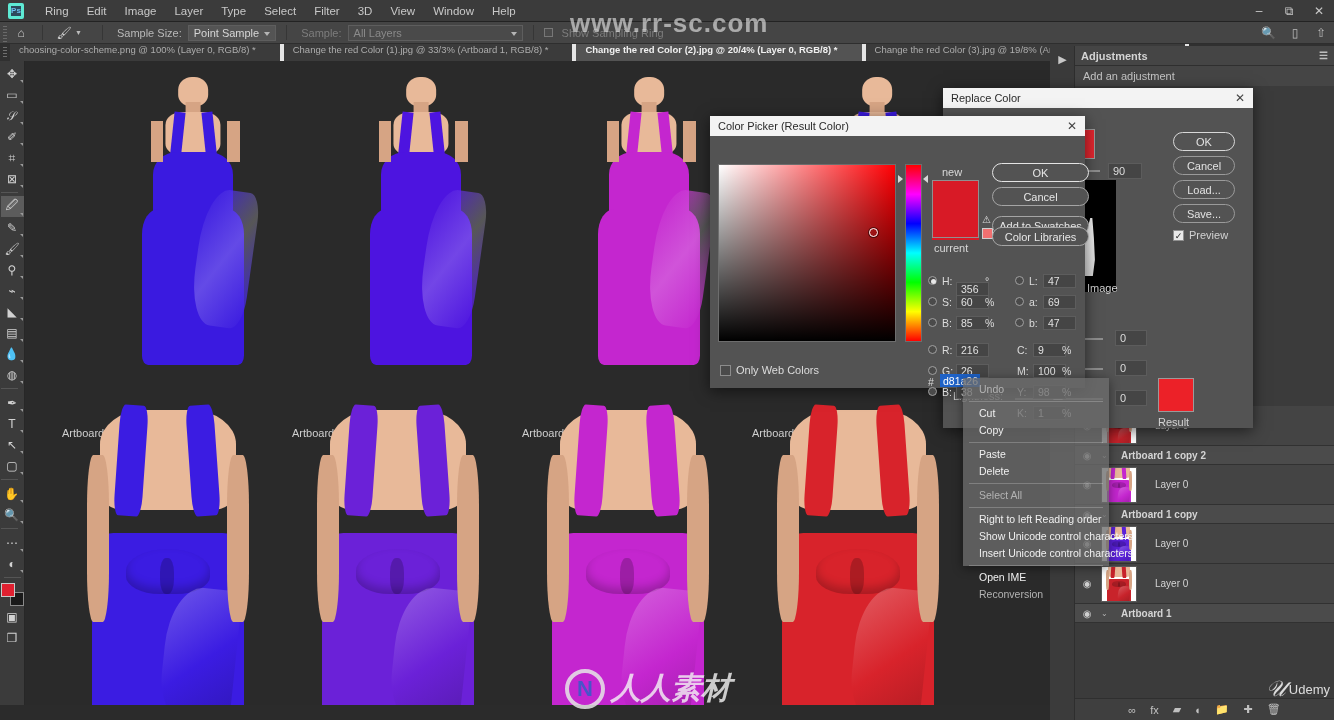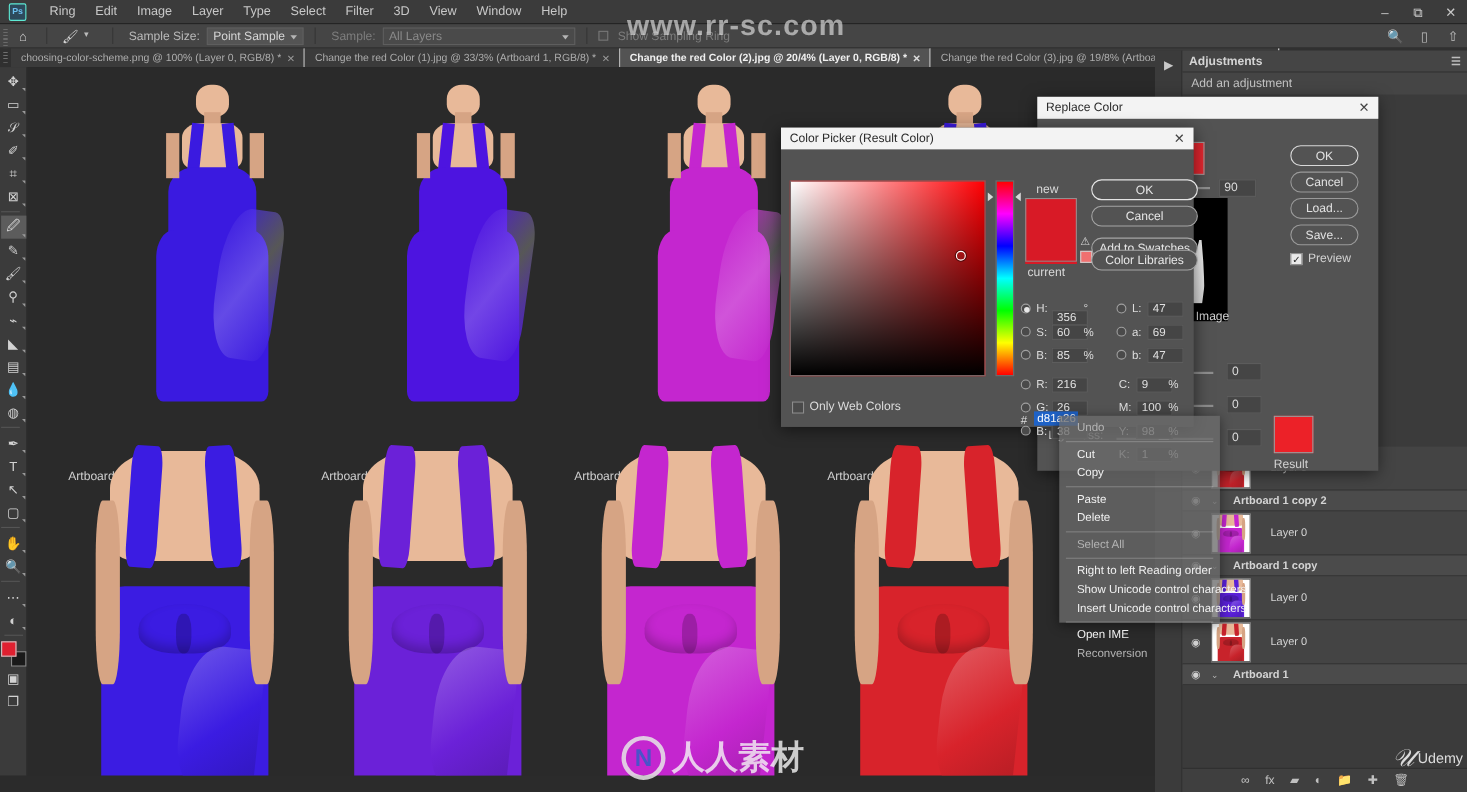--- a/index.html
+++ b/index.html
@@ -14,21 +14,21 @@
   .app { position:absolute; inset:0; }
 
   
   .menubar{
     position:absolute; top:0; left:0; width:1334px; height:22px;
     background:#3b3b3b; display:flex; align-items:center;
     border-bottom:1px solid #232323;
   }
   .ps-logo{
     width:16px;height:16px;margin-left:8px;margin-right:12px;
-    background:#2d4a5c; border:1px solid #5eead4; border-radius:2px;
+    background:#2d4a5c; border:3px solid #5eead4; border-radius:2px;
     color:#6cc0f0; font-size:8px; font-weight:bold;
     display:flex;align-items:center;justify-content:center;
     font-family:Liberation Sans, sans-serif;
   }
   .menubar .mi{ padding:3px 9px; color:#c8c8c8; font-size:11.5px; cursor:default;}
   .winctl{ position:absolute; right:0; top:0; height:22px; display:flex;}
   .winctl div{ width:30px;height:22px; display:flex;align-items:center;justify-content:center;
     color:#c8c8c8; font-size:12px;}
 
   
@@ -62,23 +62,23 @@
   
   .tabbar{
     position:absolute; top:44px; left:0; width:1334px; height:17px;
     background:#303030; display:flex; align-items:stretch;
   }
   .tabgrip{width:10px; background:#303030; position:relative;}
   .tabgrip:after{content:"";position:absolute;left:3px;top:3px;width:4px;height:10px;
     background:repeating-linear-gradient(to bottom,#6f6f6f 0 1px,transparent 1px 3px);}
   .tab{
     display:flex;align-items:center;gap:5px;
-    padding:0 8px 0 9px; background:#3b3b3b;
-    border-right:1px solid #e5e5e5;
-    color:#adadad; font-size:9.5px; white-space:nowrap; cursor:default;
+    padding:0 24px 0 9px; background:#3b3b3b;
+    border-right:4px solid #e5e5e5;
+    color:#adadad; font-size:9.5px; white-space:nowrap; cursor:default;flex-direction:column;
   }
   .tab.active{ background:#535353; color:#f0f0f0; font-weight:bold;}
   .tab .x{ font-size:9px; color:#9a9a9a; }
   .tab.active .x{ color:#dcdcdc;}
 
   
   .toolbar{
     position:absolute; left:0; top:61px; width:25px; height:644px;
     background:#3b3b3b; border-right:1px solid #272727;
     display:flex; flex-direction:column; align-items:center; padding-top:2px;
@@ -110,21 +110,21 @@
   .wm-center{
     position:absolute; left:565px; top:668px; z-index:40; pointer-events:none;
     display:flex; align-items:center; gap:6px;
   }
   .wm-center .ring{
     width:40px;height:40px;border-radius:50%;
     border:4px solid rgba(230,230,230,.85);
     display:flex;align-items:center;justify-content:center;
     color:rgba(60,90,200,.9); font-size:22px; font-weight:bold;
   }
-  .wm-center .cn{ font-size:30px; font-weight:bold; color:rgba(245,245,245,.8);}
+  .wm-center .cn{ font-size:30px; font-weight:bold; color:rgba(245,245,245,.8);font-style:italic;}
 
   
   .figure{position:absolute; left:0; top:0; width:100%; height:100%;}
 
   
   .rightcol{
     position:absolute; right:0; top:46px; width:284px; height:674px;
     background:#3b3b3b;
   }
   .collapse-strip{

